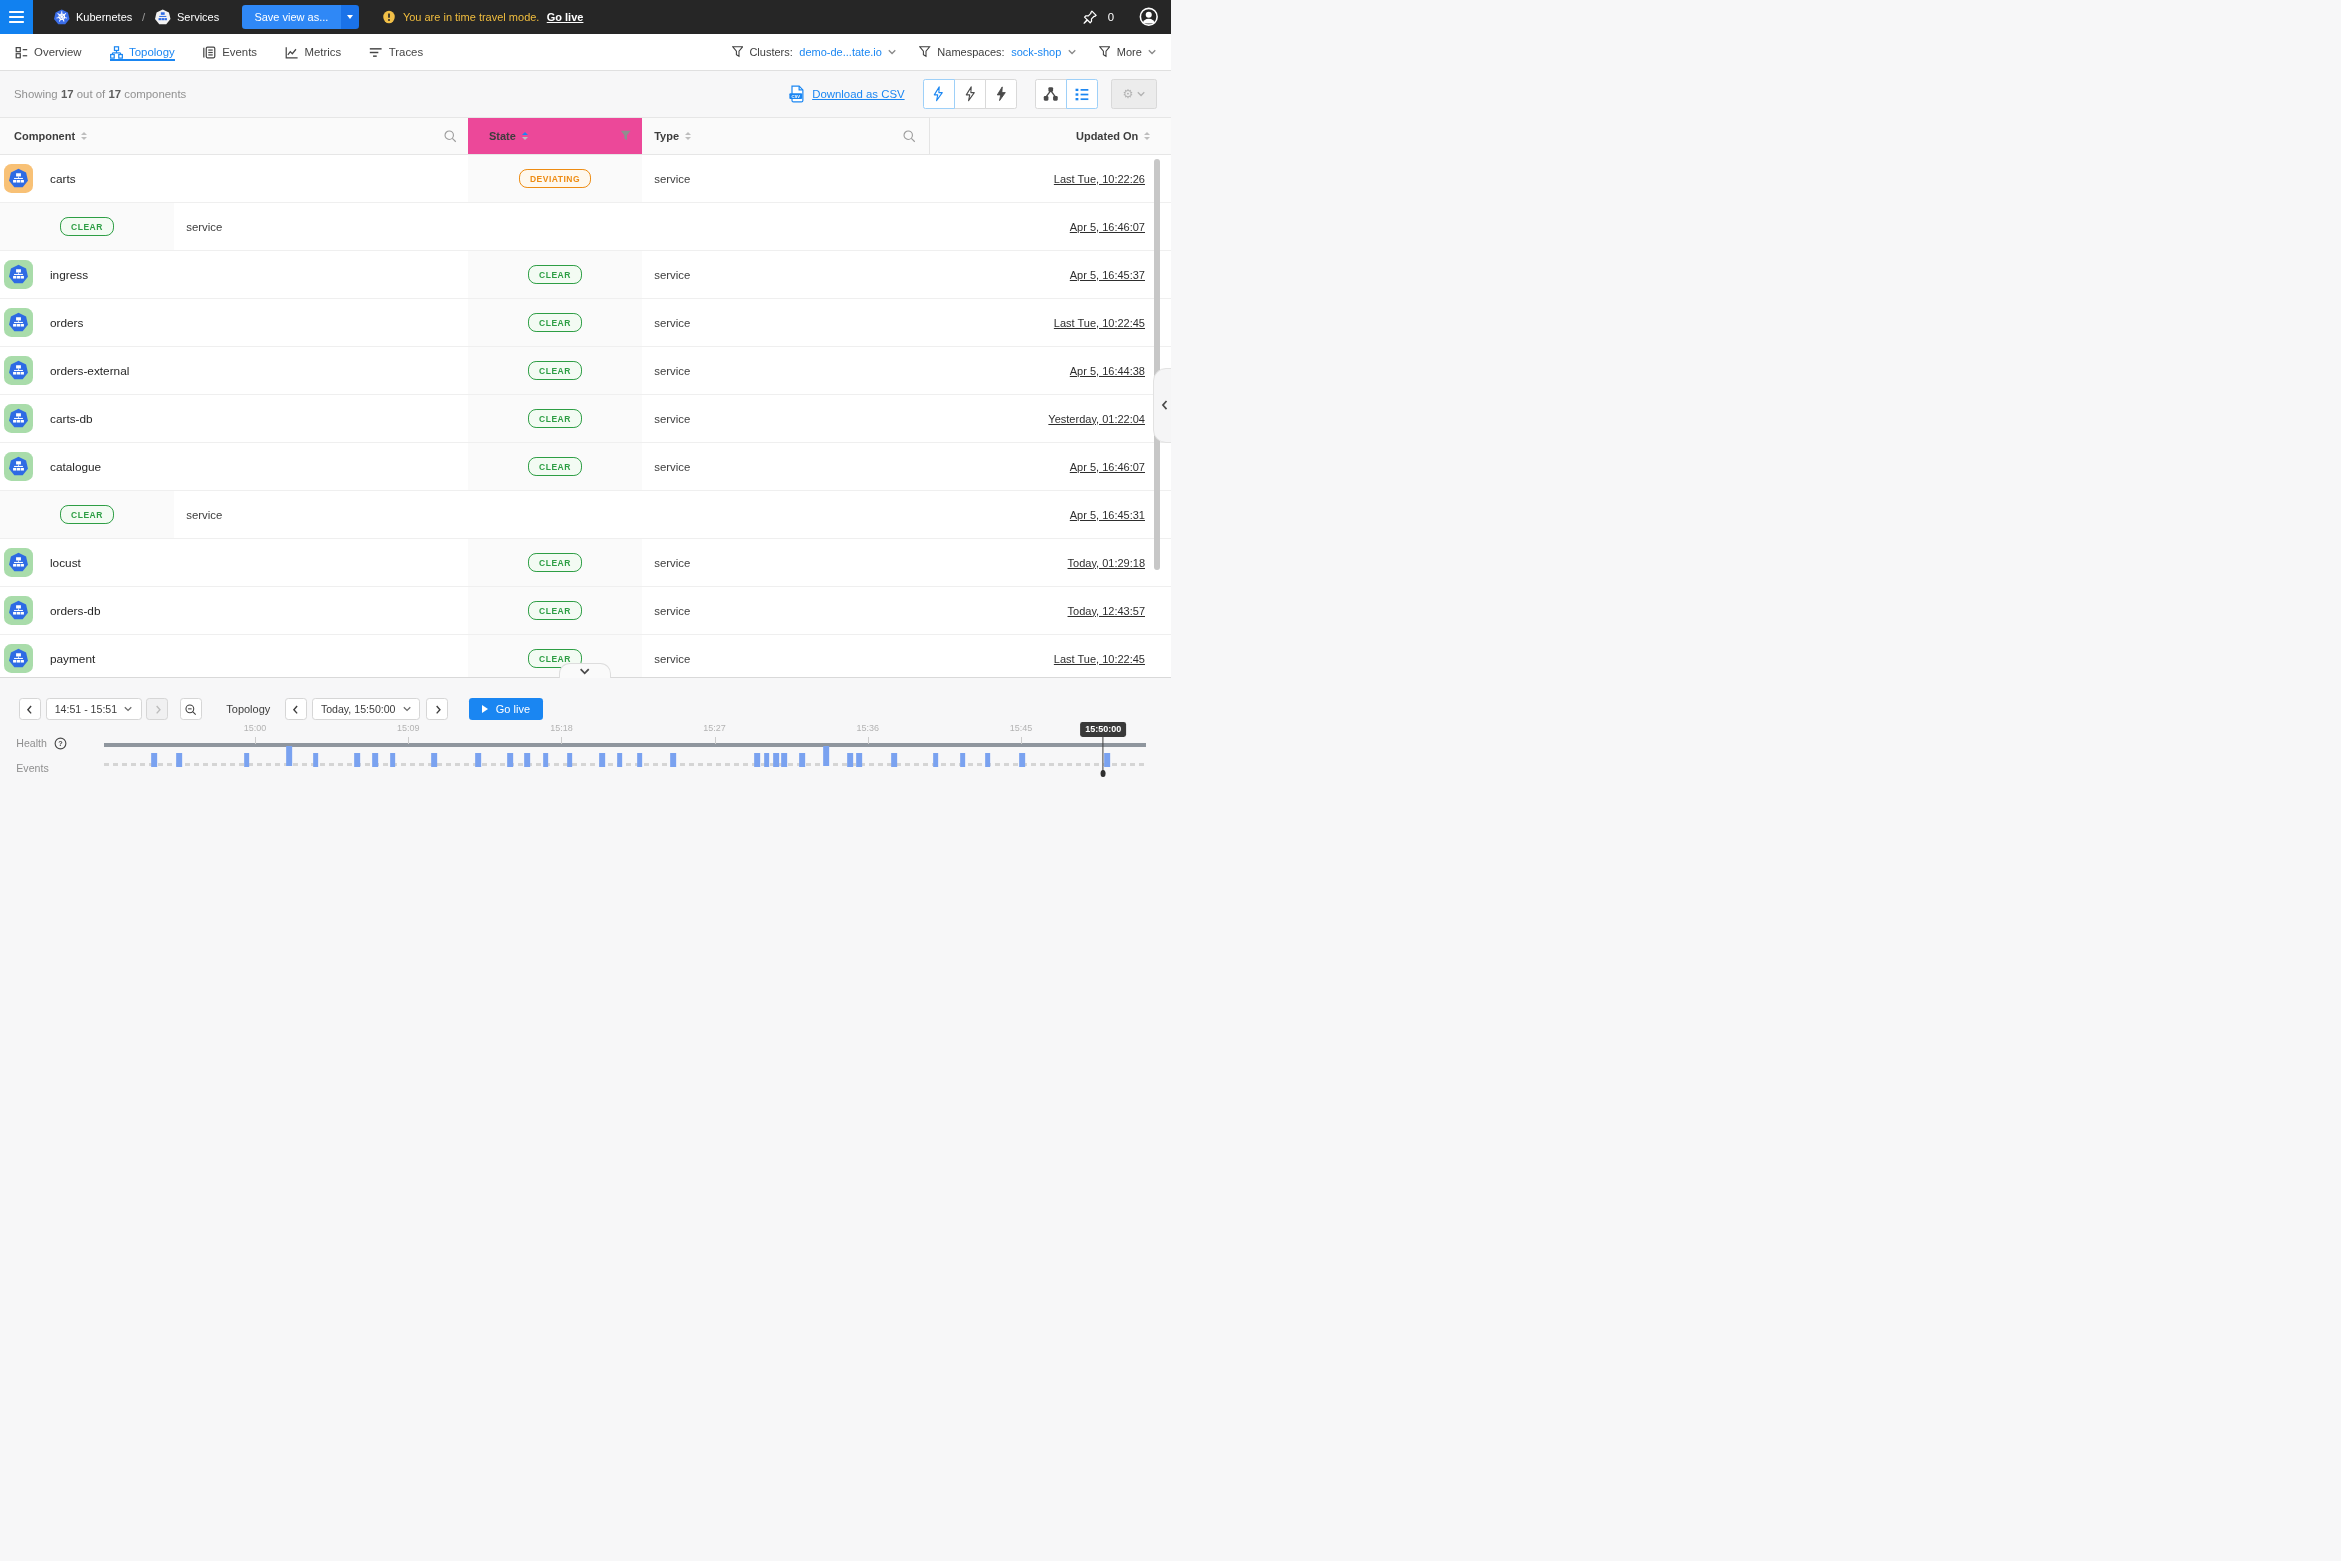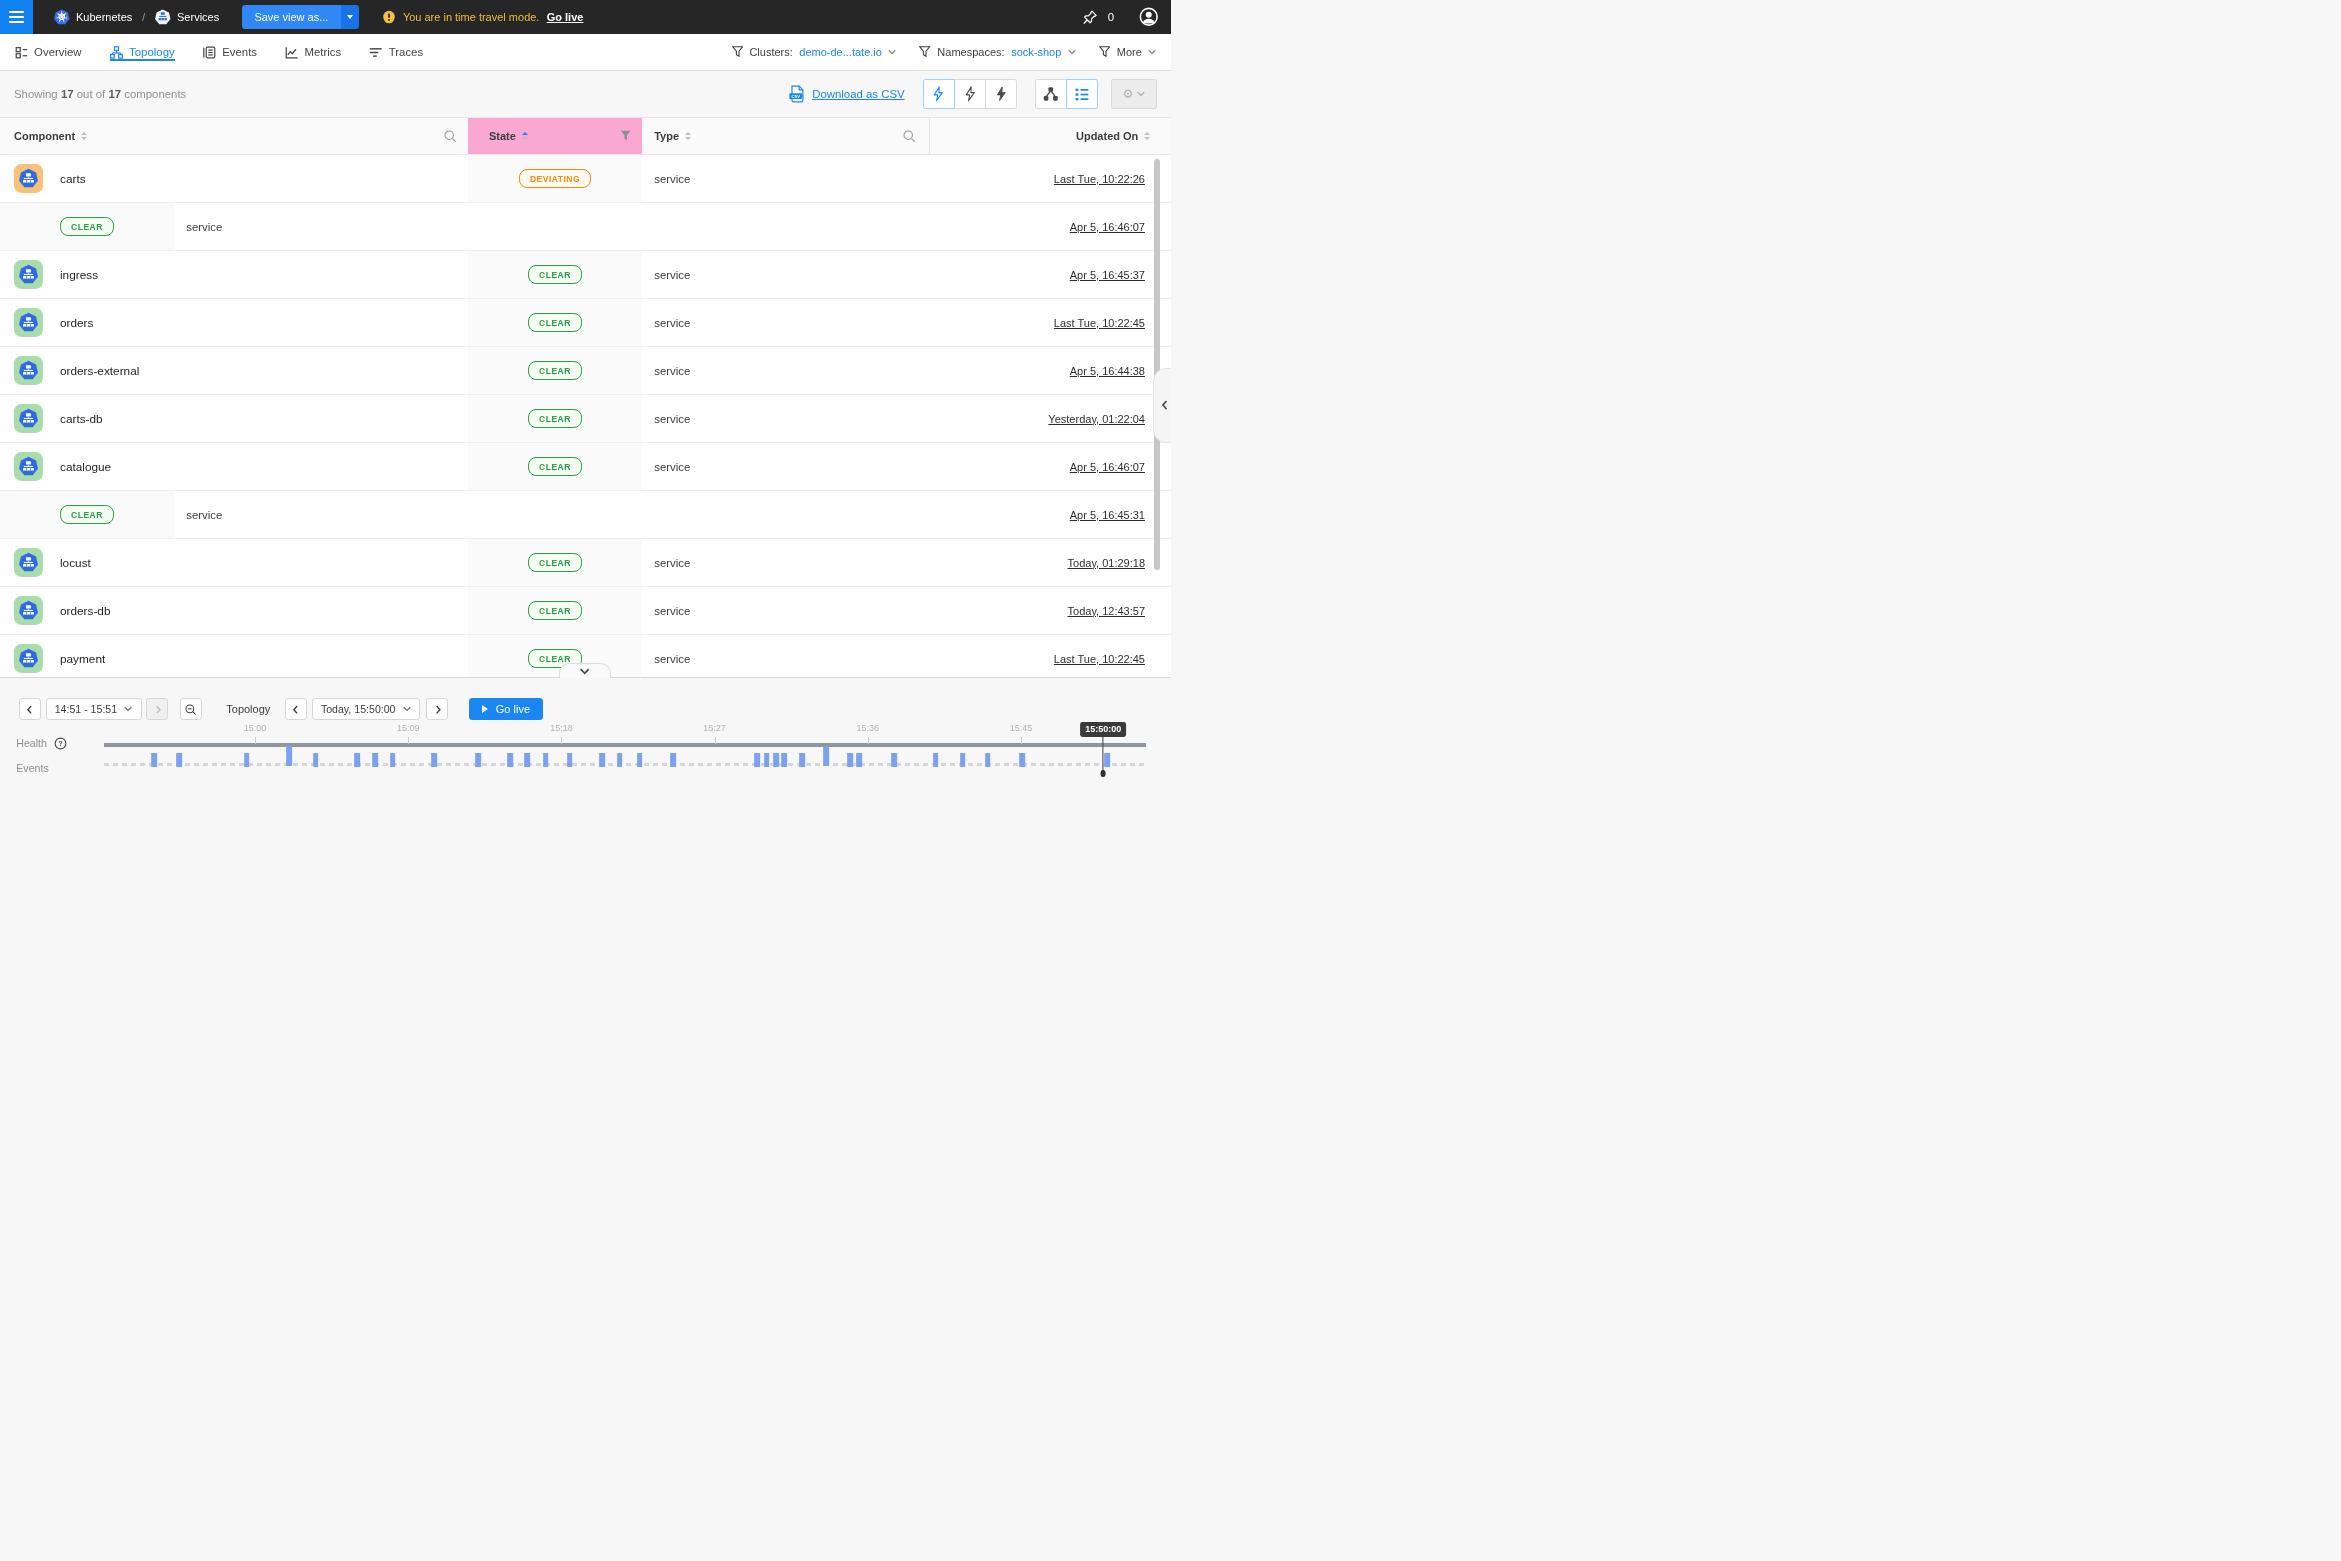--- a/index.html
+++ b/index.html
@@ -45,31 +45,31 @@
   .tool-btn { width:32px; height:30px; background:#fff; border:0.8px solid #d9d9d9; display:flex; align-items:center; justify-content:center; margin-left:-0.8px; cursor:pointer; }
   .btn-group .tool-btn:first-child { border-radius:2.4px 0 0 2.4px; margin-left:0; }
   .btn-group .tool-btn:last-child { border-radius:0 2.4px 2.4px 0; }
   .tool-btn.active { border-color:#9ed0f8; position:relative; z-index:1; }
   .gear-btn { width:46px; height:30px; background:#ececec; border:0.8px solid #d9d9d9; border-radius:2.4px; display:flex; align-items:center; justify-content:center; gap:4.1px; color:#b3b3b3; font-size:12.2px; cursor:default; }
   
   .table-card { position:absolute; left:0; top:117px; width:1171px; height:560px; background:#fff; border-top:0.8px solid #e6e6e6; overflow:hidden; }
   .thead { height:37px; display:flex; background:#fafafa; border-bottom:0.8px solid #e6e6e6; font-size:11px; color:#3d3d3d; font-weight:bold; }
   .hcell { display:flex; align-items:center; }
   .h-comp { width:468px; padding-left:14px; }
-  .h-state { width:174px; background:#f9a8d4; padding-left:21px; }
+  .h-state { width:174px; background:#ec4899; padding-left:21px; }
   .h-type { width:287px; padding-left:12.2px; }
   .h-upd { flex:1; justify-content:flex-end; padding-right:21px; border-left:0.8px solid #e4e4e4; }
   .sort { display:inline-flex; flex-direction:column; gap:2px; margin-left:5.7px; }
   .sort i { width:0; height:0; border-left:3.3px solid transparent; border-right:3.3px solid transparent; }
   .sort .up { border-bottom:3.7px solid #bdbdbd; }
   .sort .dn { border-top:3.7px solid #bdbdbd; }
   .sort .up.on { border-bottom-color:#1a86f2; }
   .h-spacer { margin-left:auto; }
   .trow { height:48px; display:flex; align-items:stretch; border-bottom:0.8px solid #efefef; font-size:11.8px; background:#fff; }
-  .cell-comp { width:468px; display:flex; align-items:center; gap:17px; padding-left:14px; color:#262626; }
+  .cell-comp { width:468px; display:flex; align-items:center; gap:17px; padding-left:4px; color:#262626; }
   .cell-state { width:174px; background:#fafafa; display:flex; align-items:center; justify-content:center; }
   .cell-type { width:287px; display:flex; align-items:center; padding-left:12.2px; color:#3d3d3d; font-size:11.4px; }
   .cell-upd { flex:1; display:flex; align-items:center; justify-content:flex-end; padding-right:26px; }
   .cell-upd span { text-decoration:underline; color:#2e2e2e; font-size:11px; cursor:pointer; }
   .comp-icon { width:29px; height:29px; border-radius:7.3px; display:flex; align-items:center; justify-content:center; flex:none; }
   .comp-icon.deviating { background:#f8c176; }
   .comp-icon.clear { background:#a9dcaa; }
   .badge { font-size:8.5px; letter-spacing:0.5px; font-weight:bold; padding:3.3px 9.8px; border-radius:8.1px; border:1.2px solid; cursor:default; }
   .badge.deviating { color:#ee8c12; border-color:#ee8c12; background:#fef8ee; }
   .badge.clear { color:#2d9e44; border-color:#2d9e44; background:#f3fbf3; }

